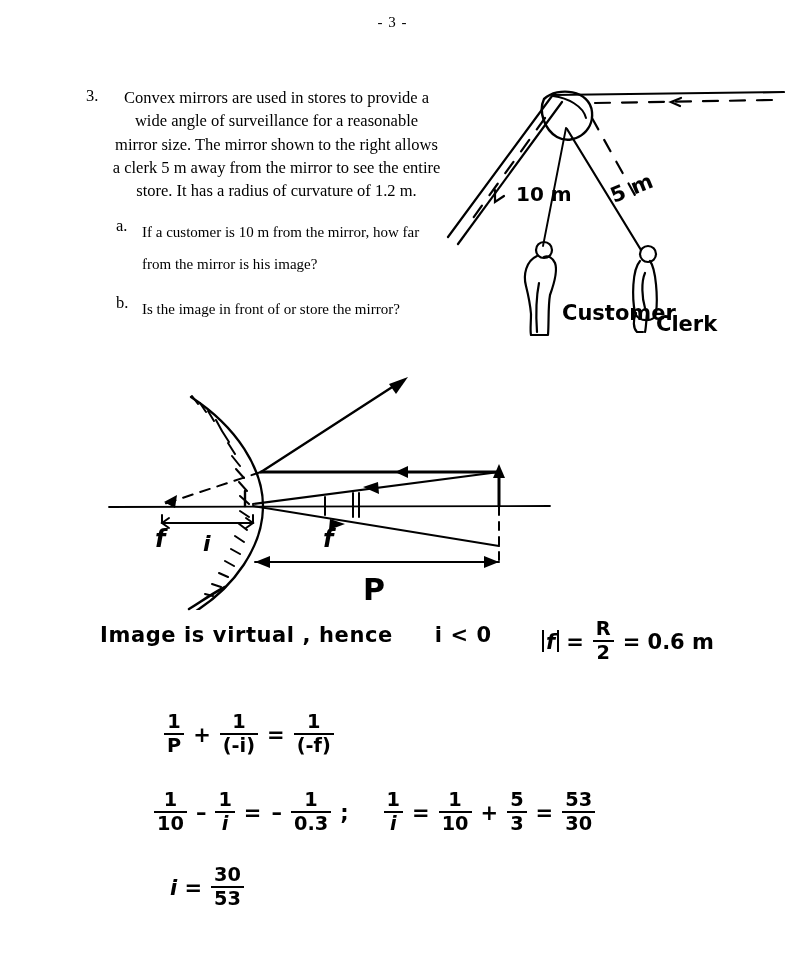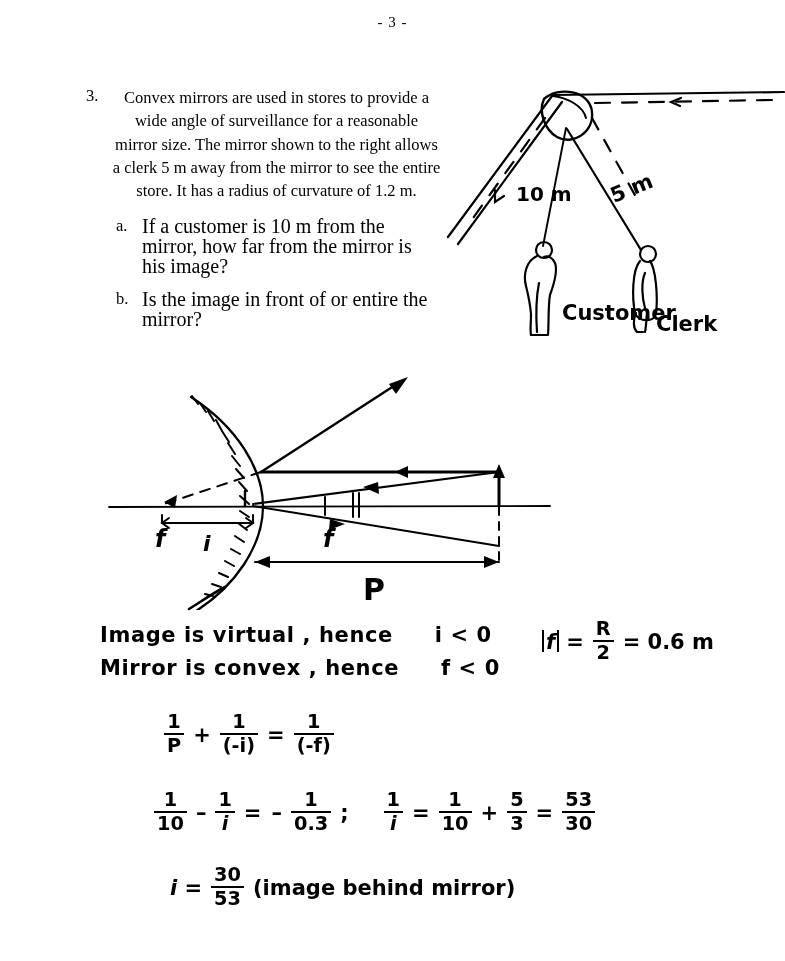--- a/index.html
+++ b/index.html
@@ -60,22 +60,22 @@
     align-items: flex-start;
     margin-bottom: 13px;
   }
   .sub-letter {
     width: 26px;
     flex: 0 0 26px;
     font-size: 16.5px;
   }
   .sub-body {
     flex: 1 1 auto;
-    font-size: 20px;
-    line-height: 20px;
+    font-size: 15px;
+    line-height: 32px;
     max-width: 290px;
   }
   
   #store-figure {
     position: absolute;
     left: 440px;
     top: 70px;
     width: 345px;
     height: 275px;
   }
@@ -162,21 +162,21 @@
       <div class="q-num">3.</div>
       <div class="q-body">Convex mirrors are used in stores to provide a wide angle of surveillance for a reasonable mirror size.  The mirror shown to the right allows a clerk 5 m away from the mirror to see the entire store.  It has a radius of curvature of 1.2 m.</div>
     </div>
     <div class="sub-list">
       <div class="sub-row">
         <div class="sub-letter">a.</div>
         <div class="sub-body">If a customer is 10 m from the mirror, how far from the mirror is his image?</div>
       </div>
       <div class="sub-row">
         <div class="sub-letter">b.</div>
-        <div class="sub-body">Is the image in front of or entire the mirror?</div>
+        <div class="sub-body">Is the image in front of or store the mirror?</div>
       </div>
     </div>
   </div>
 
   <svg id="store-figure" viewBox="0 0 345 275">
     <g fill="none" stroke="#000" stroke-width="2.2" stroke-linecap="round" stroke-linejoin="round">
 
       <path d="M113 25 L344 22"></path>
 
       <path d="M112 26 L8 167"></path>
@@ -316,25 +316,20 @@
     <svg style="position:absolute;left:185px;top:-10px;width:60px;height:30px;" viewBox="0 0 60 30">
       <path d="M4 24 C14 18 28 8 40 2" fill="none" stroke="#000" stroke-width="2.6" stroke-linecap="round"></path>
     </svg>
 
     <div class="hw hw-line1">
       <span>Image is virtual , hence</span>
       <span class="gap"></span>
       <span>i &lt; 0</span>
     </div>
 
-    <div class="hw hw-line2">
-      <span>Mirror is convex , hence</span>
-      <span class="gap"></span>
-      <span>f &lt; 0</span>
-    </div>
 
     <div class="hw hw-fbox mathline">
       <span class="absbar"></span>
       <span style="font-style:italic;">f</span>
       <span class="absbar"></span>
       <span class="op">=</span>
       <span class="frac">
         <span class="num">R</span>
         <span class="bar"></span>
         <span class="den">2</span>
@@ -408,18 +403,17 @@
       </span>
     </div>
 
     <div class="hw hw-eq3 mathline">
       <span class="op" style="font-style:italic;">i  =</span>
       <span class="frac">
         <span class="num">30</span>
         <span class="bar"></span>
         <span class="den">53</span>
       </span>
-      <span class="op">(image behind mirror)</span>
     </div>
 
   </div>
 
 </div>
 
 </body></html>

